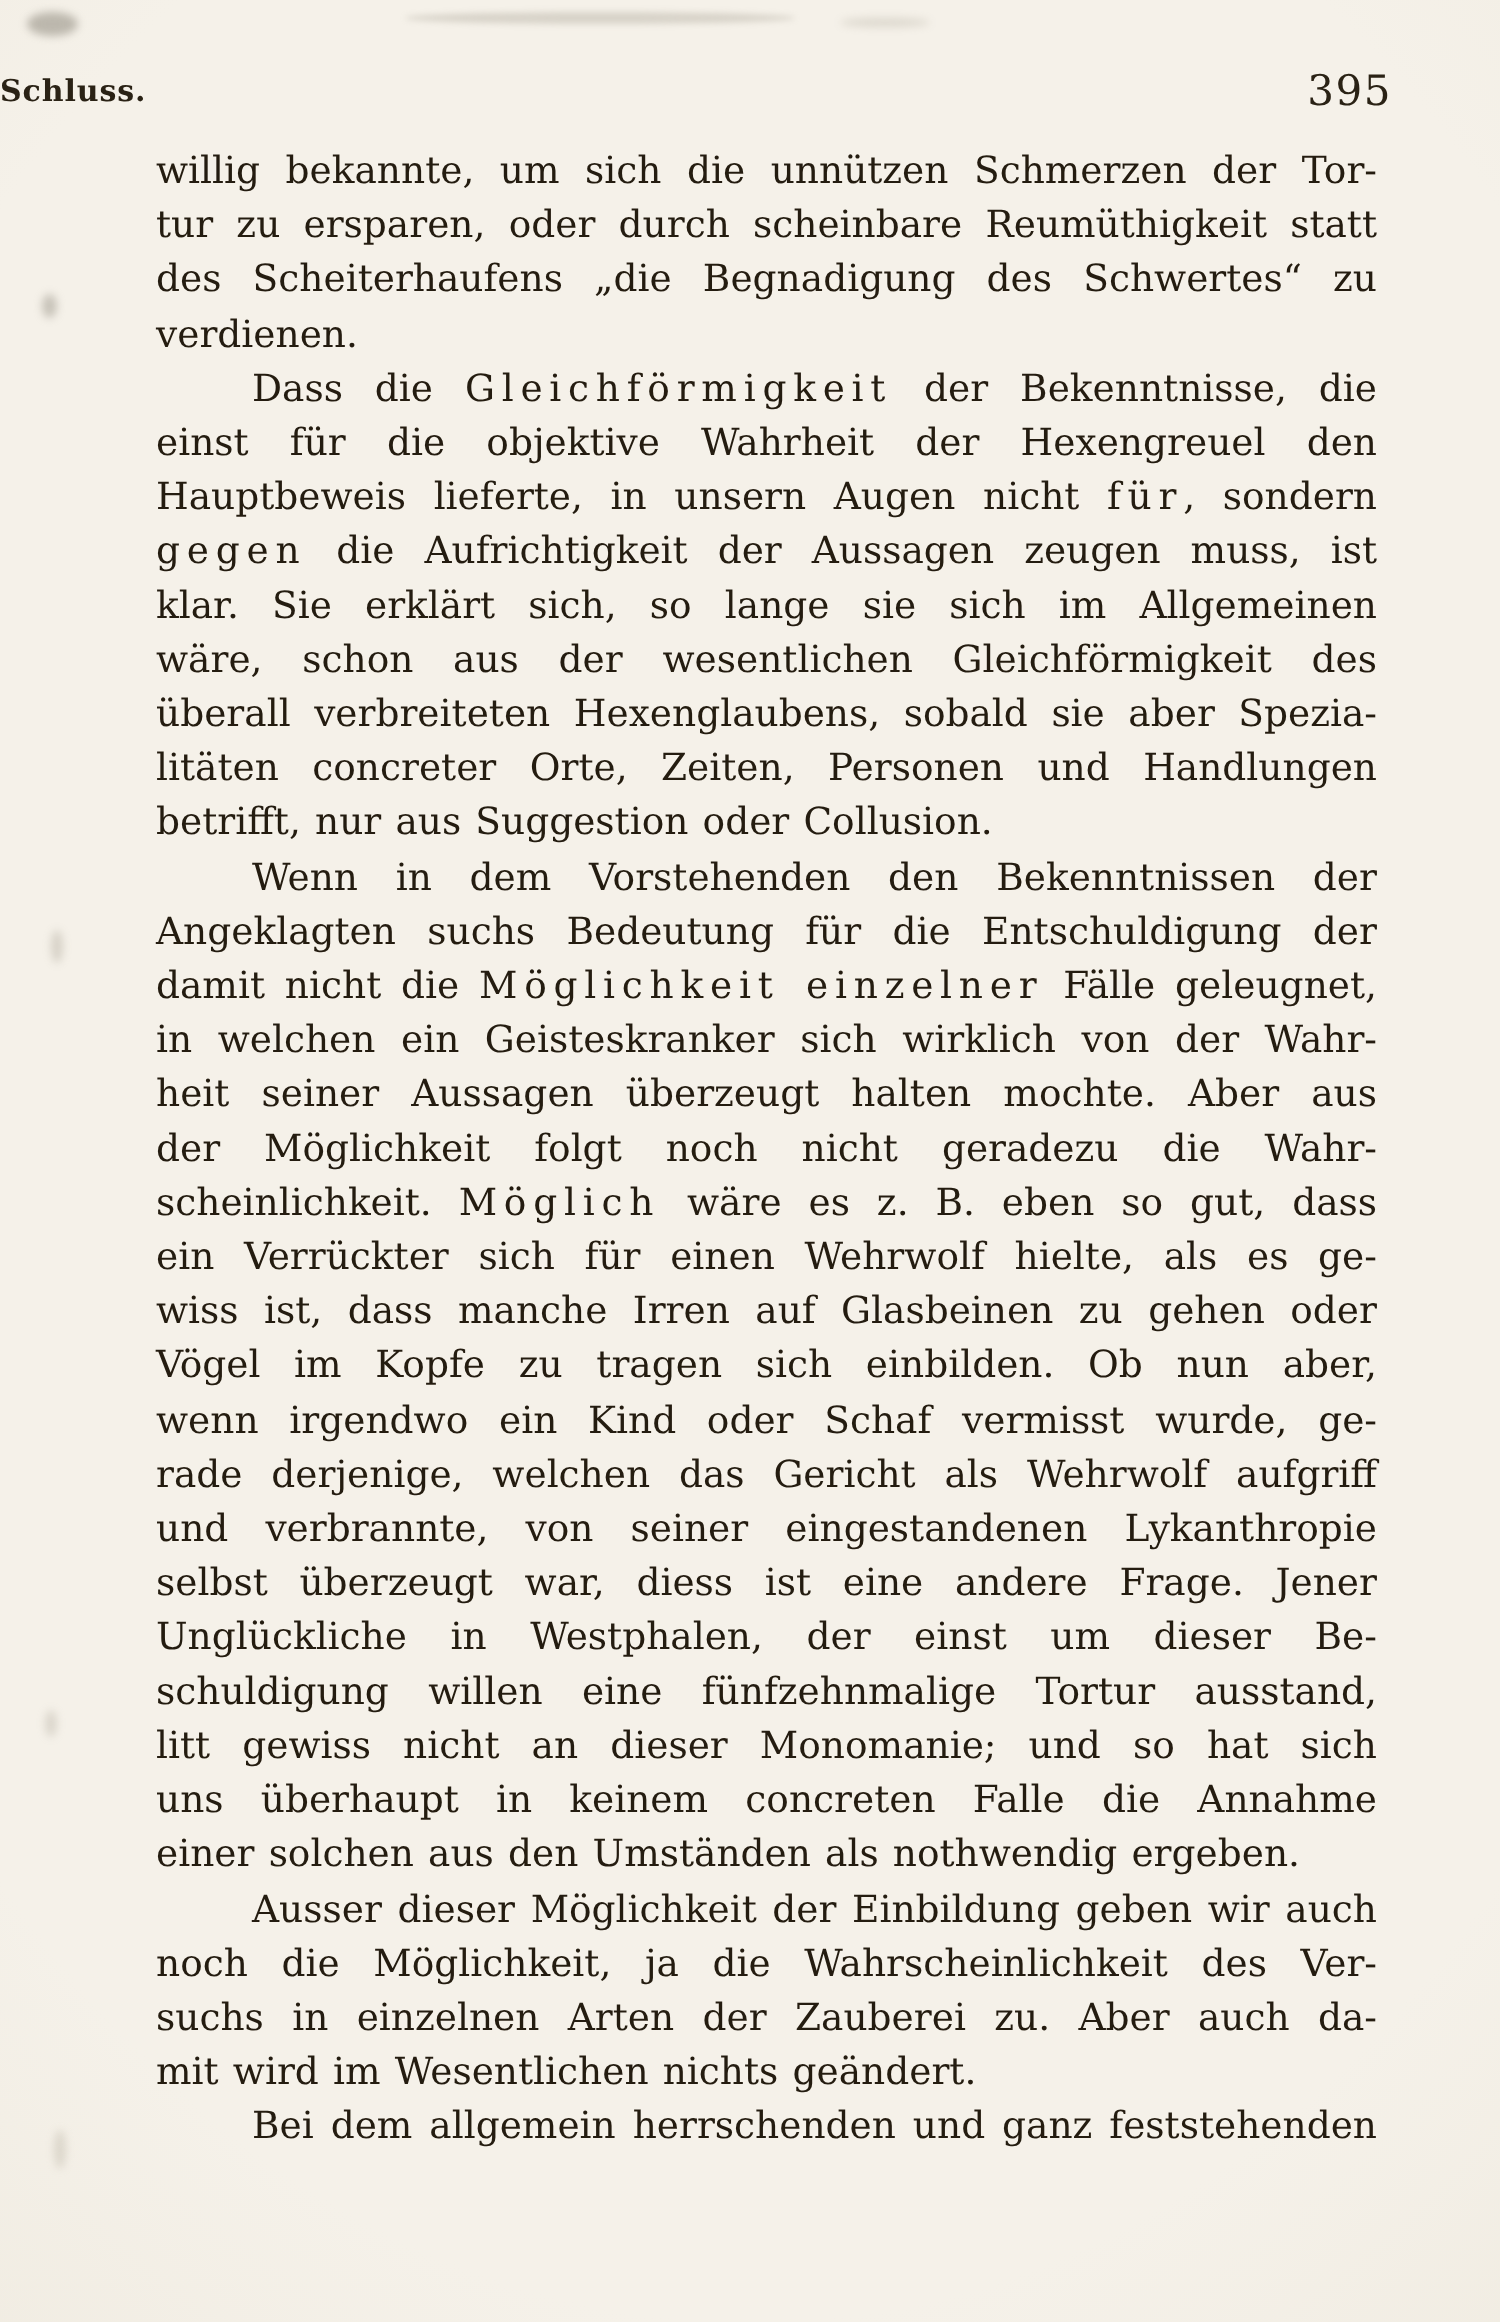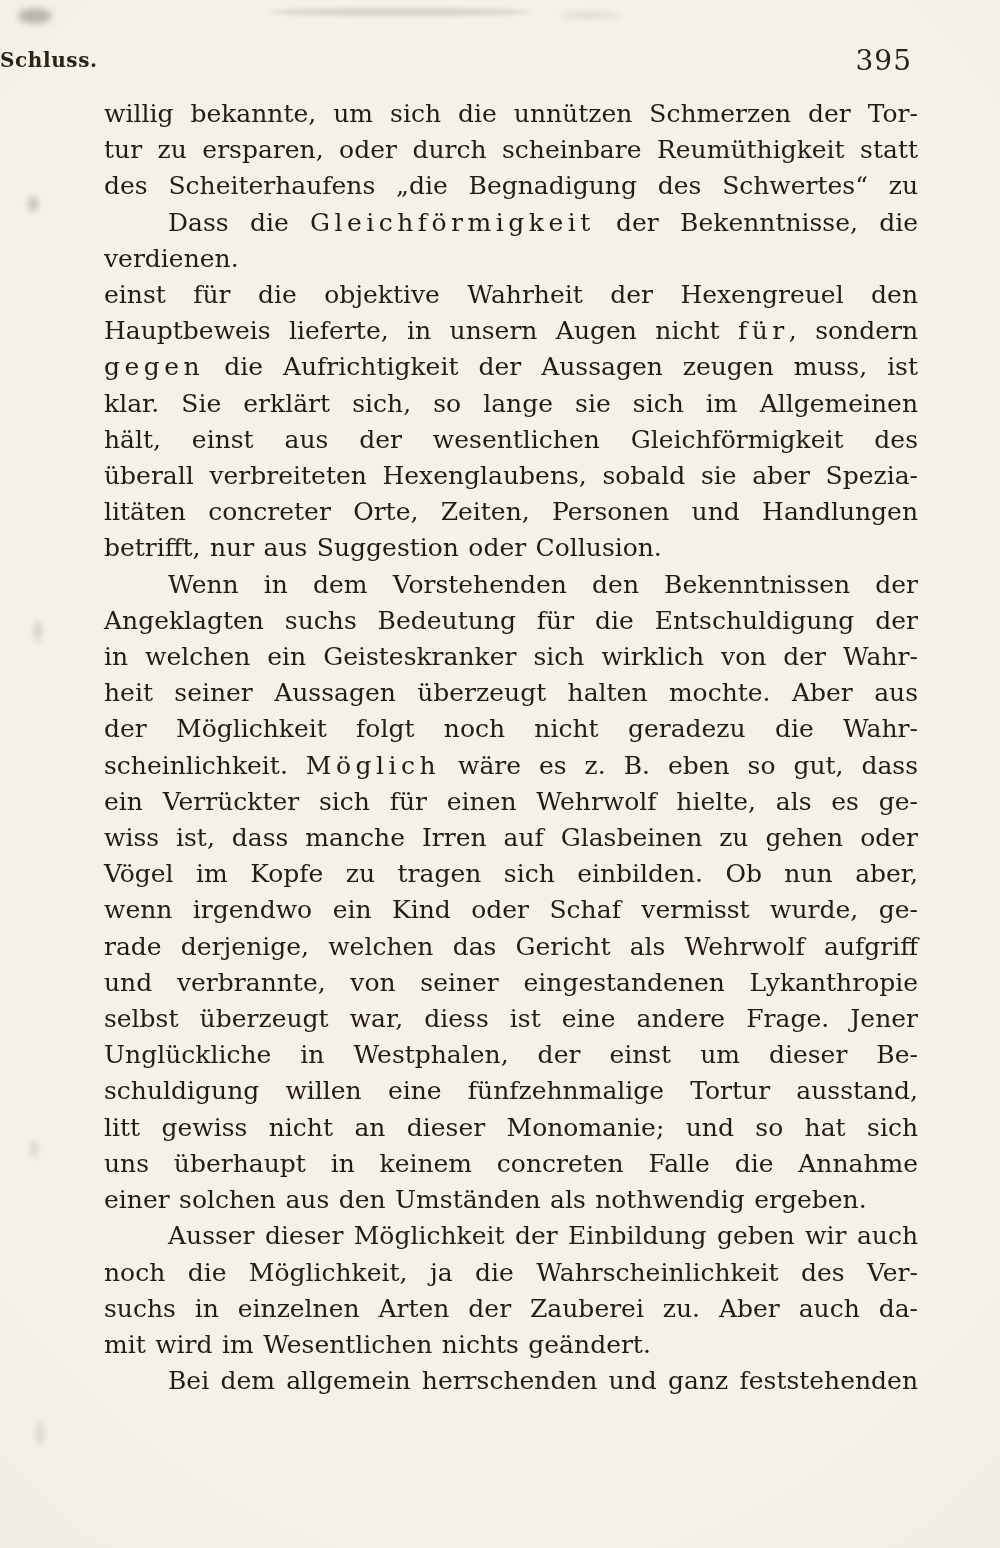--- a/index.html
+++ b/index.html
@@ -12,21 +12,21 @@
     color:#251d12;
   }
   .running-head{
     position:absolute;top:44px;left:0;width:1000px;height:40px;
   }
   .head-title{
     position:absolute;left:0;right:0;top:4px;text-align:left;
     font-size:20px;font-weight:bold;letter-spacing:0.6px;color:#2a2215;
   }
   .page-number{
-    position:absolute;right:88px;top:0;
+    position:absolute;right:72px;top:0;
     font-size:28px;color:#2a2215;letter-spacing:1px;
   }
   .content{
     position:absolute;top:96px;left:104px;width:814px;
   }
   .line{
     font-size:25px;line-height:36.2px;
     text-align:justify;text-align-last:justify;
     word-spacing:0.06em;
     color:#241c10;
@@ -59,32 +59,33 @@
 
   <div class="running-head">
     <div class="head-title">Schluss.</div>
     <div class="page-number">395</div>
   </div>
 
   <div class="content" id="paragraphs">
       <div class="line">willig bekannte, um sich die unnützen Schmerzen der Tor-</div>
       <div class="line">tur zu ersparen, oder durch scheinbare Reumüthigkeit statt</div>
       <div class="line">des Scheiterhaufens „die Begnadigung des Schwertes“ zu</div>
+      <div class="line para-last">verdienen.</div>
       <div class="line indent">Dass die <span class="sperr">Gleichförmigkeit</span> der Bekenntnisse, die</div>
-      <div class="line para-last">verdienen.</div>
       <div class="line">einst für die objektive Wahrheit der Hexengreuel den</div>
       <div class="line">Hauptbeweis lieferte, in unsern Augen nicht <span class="sperr">für</span>, sondern</div>
       <div class="line"><span class="sperr">gegen</span> die Aufrichtigkeit der Aussagen zeugen muss, ist</div>
       <div class="line">klar. Sie erklärt sich, so lange sie sich im Allgemeinen</div>
-      <div class="line">hält, einst aus der wesentlichen Gleichförmigkeit des</div>
+      <div class="line">wäre, schon aus der wesentlichen Gleichförmigkeit des</div>
       <div class="line">überall verbreiteten Hexenglaubens, sobald sie aber Spezia-</div>
       <div class="line">litäten concreter Orte, Zeiten, Personen und Handlungen</div>
       <div class="line para-last">betrifft, nur aus Suggestion oder Collusion.</div>
       <div class="line indent">Wenn in dem Vorstehenden den Bekenntnissen der</div>
       <div class="line">Angeklagten suchs Bedeutung für die Entschuldigung der</div>
+      <div class="line">damit nicht die <span class="sperr">Möglichkeit einzelner</span> Fälle geleugnet,</div>
       <div class="line">in welchen ein Geisteskranker sich wirklich von der Wahr-</div>
       <div class="line">heit seiner Aussagen überzeugt halten mochte. Aber aus</div>
       <div class="line">der Möglichkeit folgt noch nicht geradezu die Wahr-</div>
       <div class="line">scheinlichkeit. <span class="sperr">Möglich</span> wäre es z. B. eben so gut, dass</div>
       <div class="line">ein Verrückter sich für einen Wehrwolf hielte, als es ge-</div>
       <div class="line">wiss ist, dass manche Irren auf Glasbeinen zu gehen oder</div>
       <div class="line">Vögel im Kopfe zu tragen sich einbilden. Ob nun aber,</div>
       <div class="line">wenn irgendwo ein Kind oder Schaf vermisst wurde, ge-</div>
       <div class="line">rade derjenige, welchen das Gericht als Wehrwolf aufgriff</div>
       <div class="line">und verbrannte, von seiner eingestandenen Lykanthropie</div>

